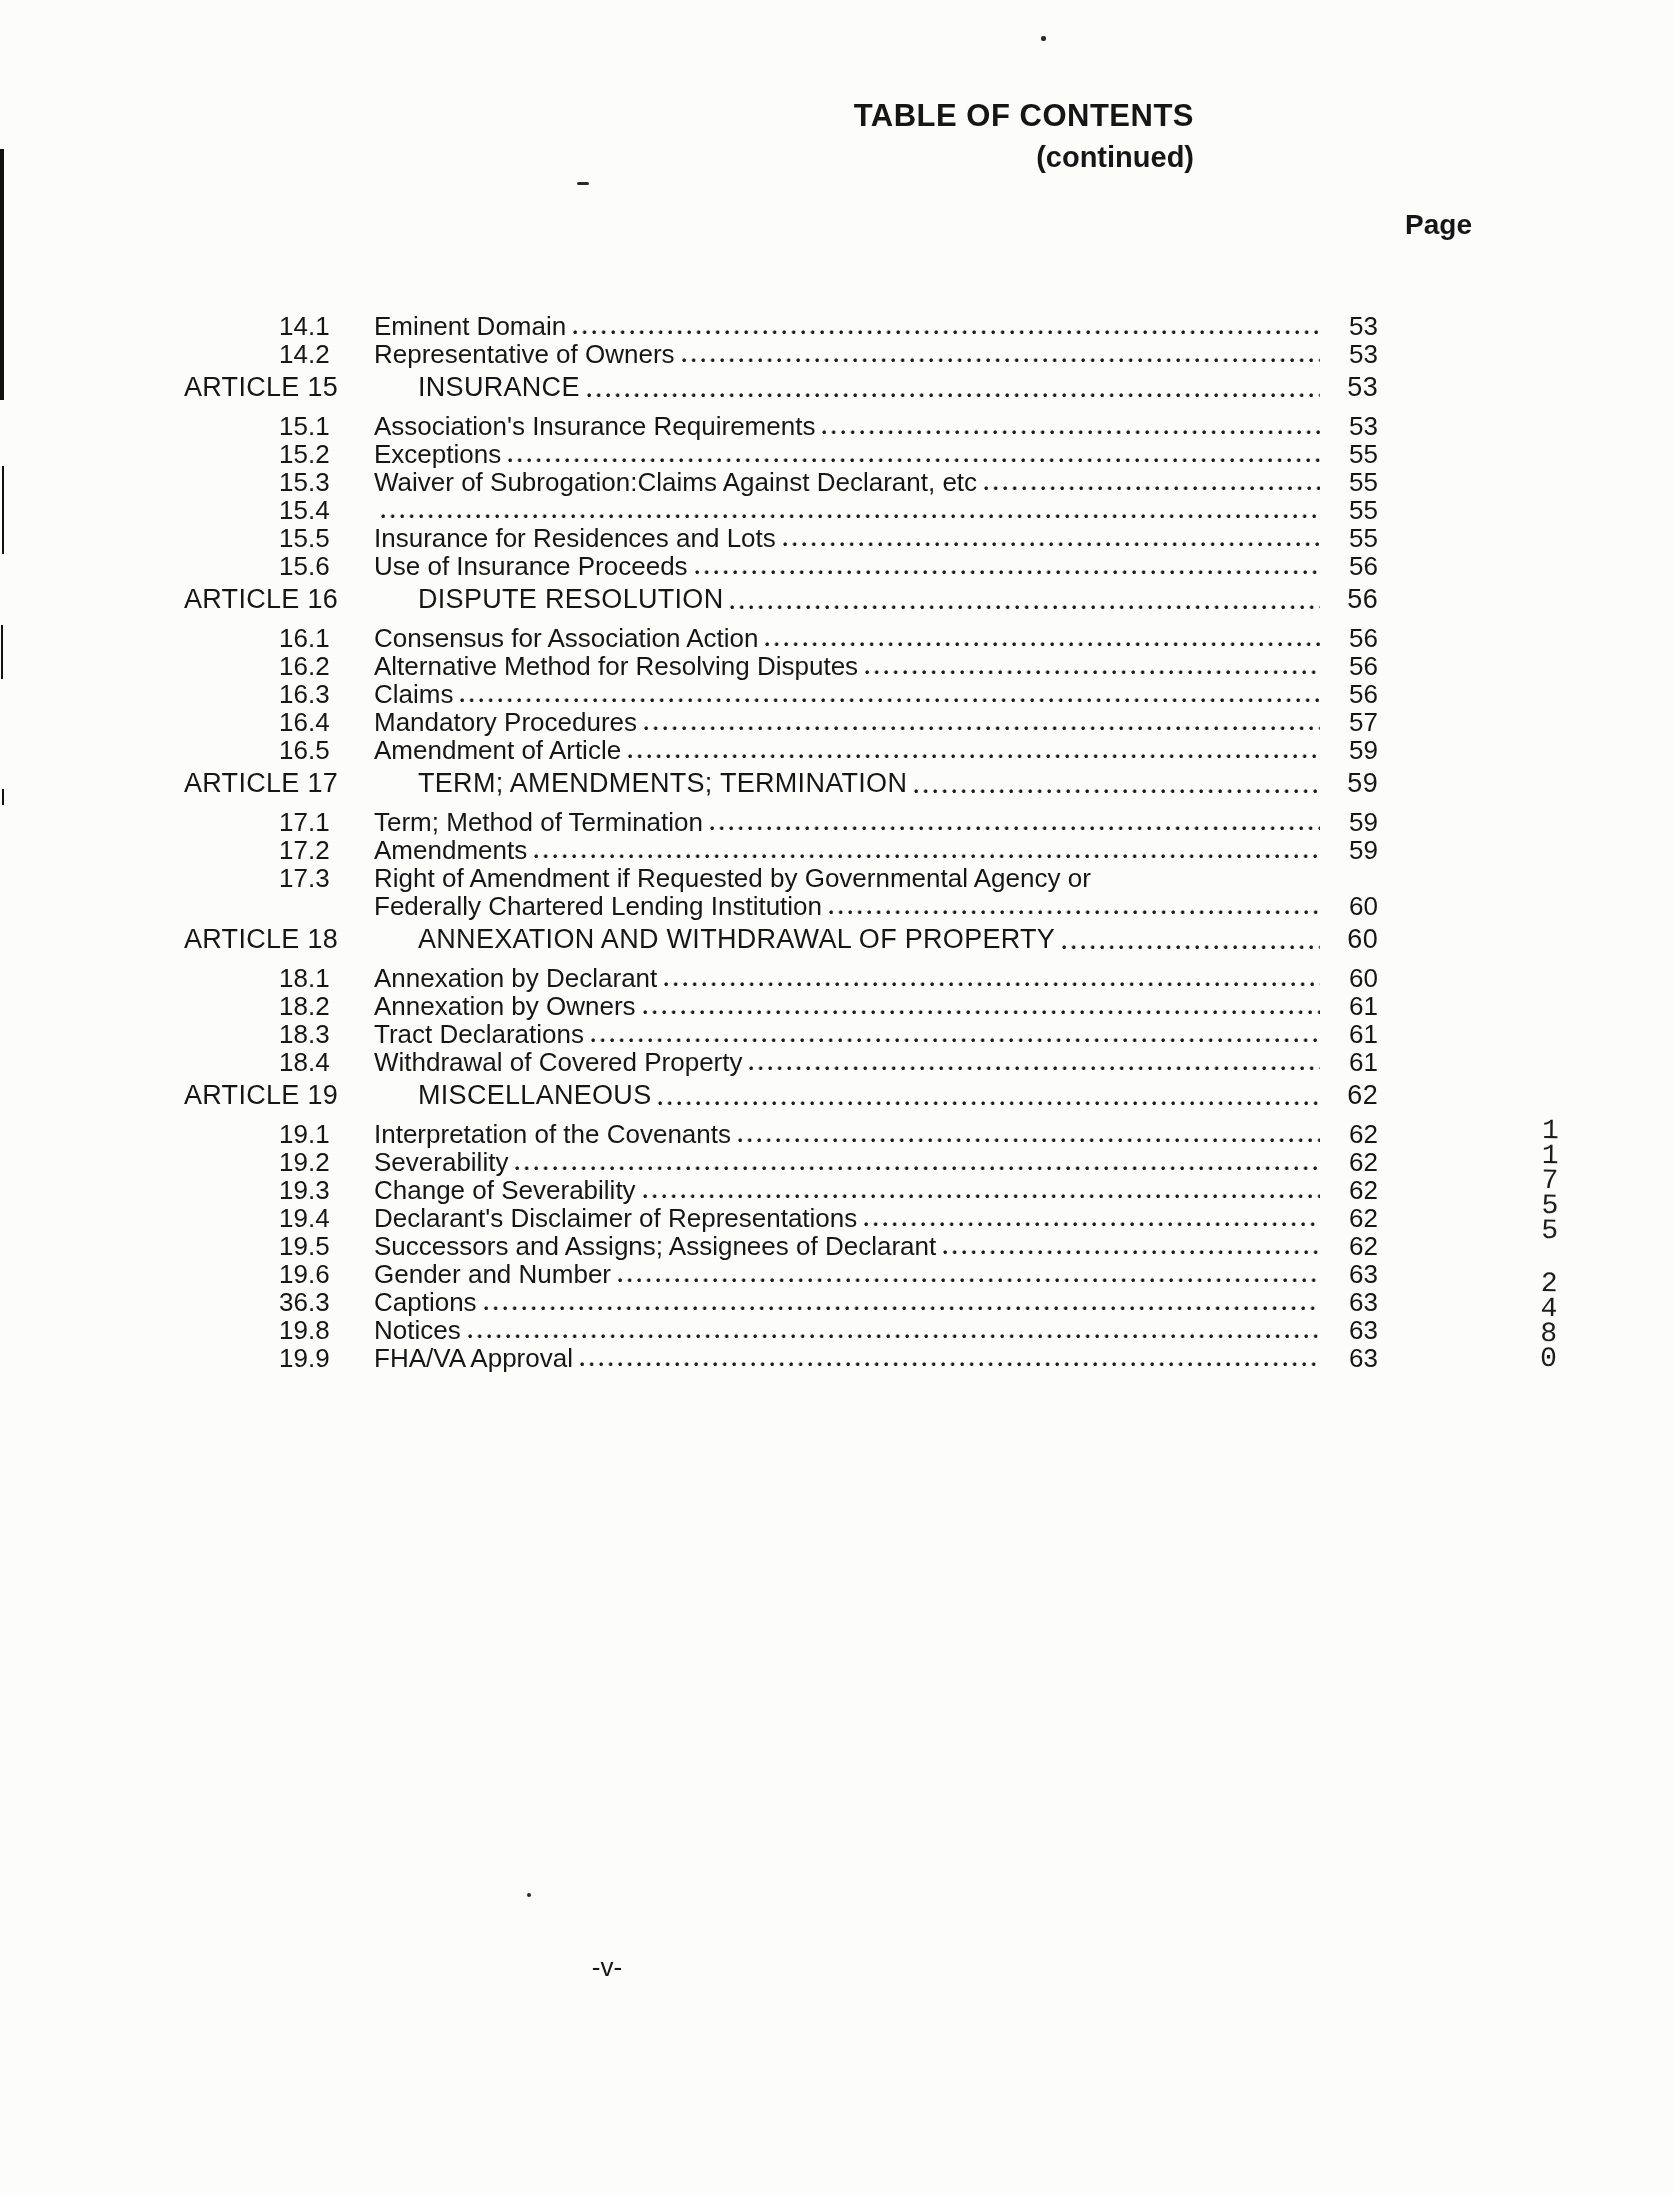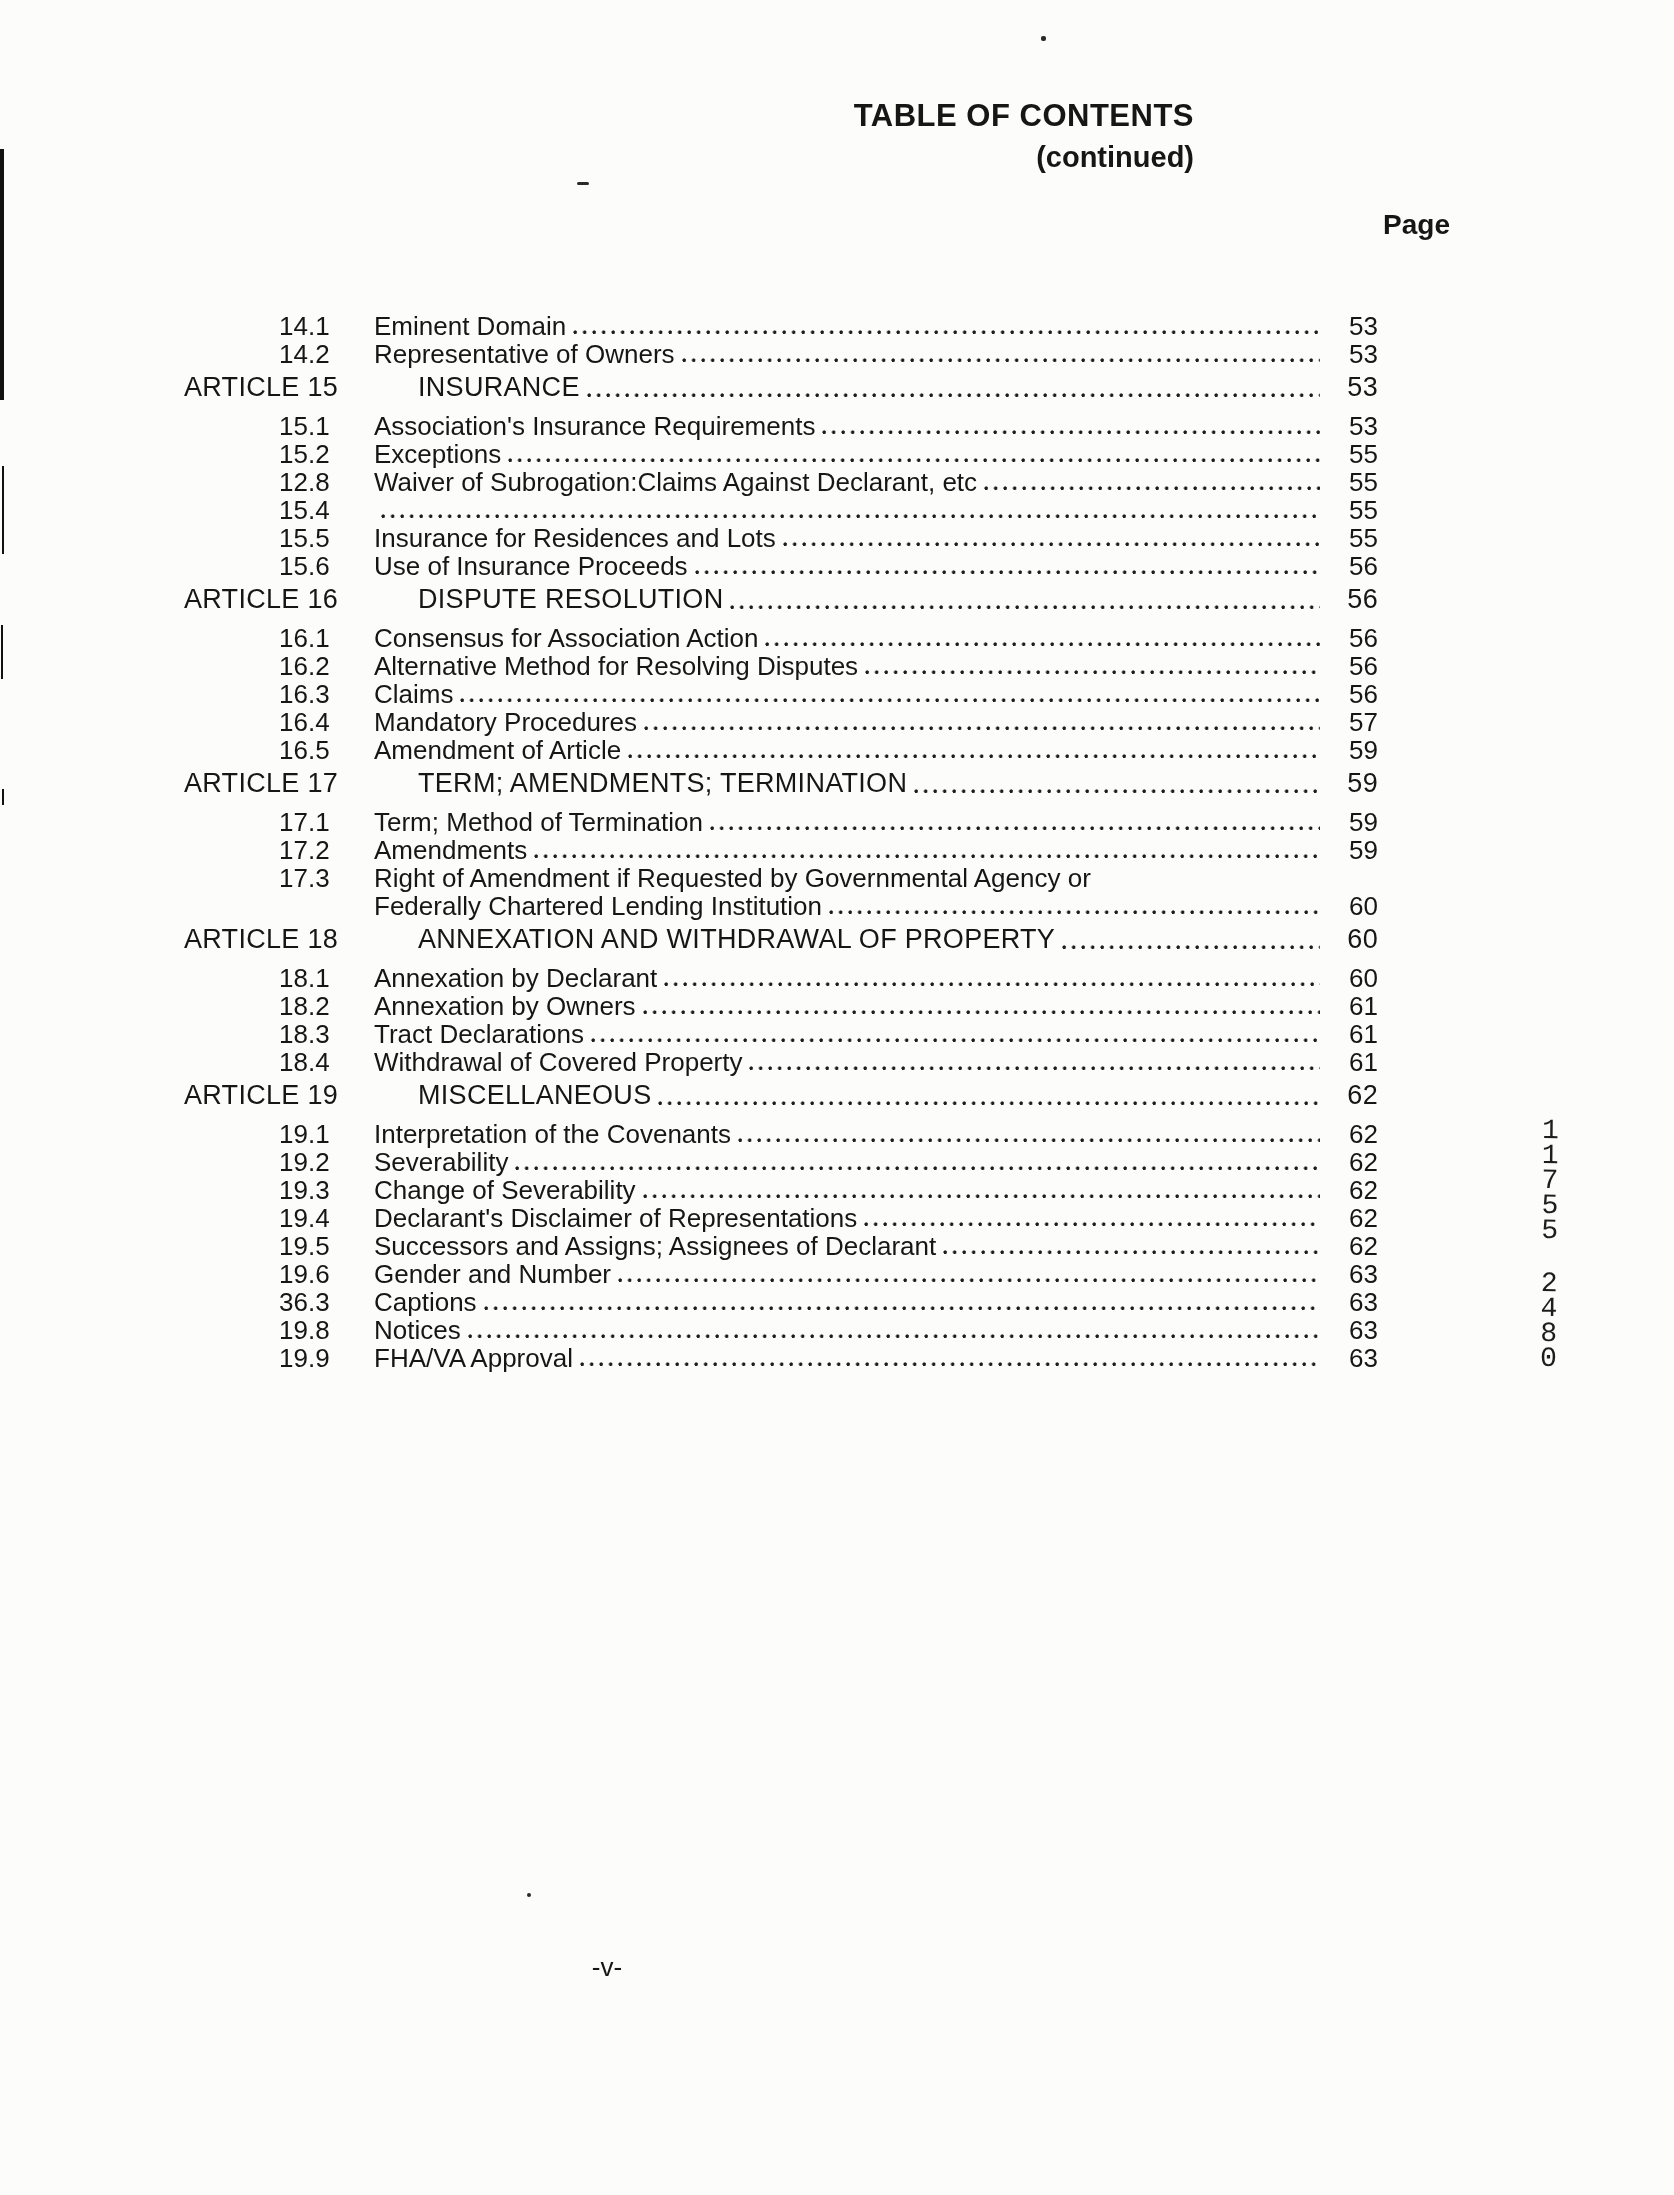--- a/index.html
+++ b/index.html
@@ -30,21 +30,21 @@
     position: absolute;
     top: 98px; left: 0;
     width: 1194px;
     text-align: right;
   }
   .doc-title    { font-size: 31px; font-weight: bold; letter-spacing: 0.5px; }
   .doc-subtitle { font-size: 29px; font-weight: bold; margin-top: 7px; }
 
   .page-col-label {
     position: absolute;
-    top: 209px; right: 225px;
+    top: 209px; right: 203px;
     font-size: 28px; font-weight: bold;
   }
 
   .toc {
     position: absolute;
     top: 312px; left: 184px;
     width: 1194px;
   }
   .row { display: flex; align-items: baseline; }
   .row.item {
@@ -139,21 +139,21 @@
         <span class="leader"></span>
         <span class="pg">53</span>
       </div>
       <div class="row item">
         <span class="num">15.2</span>
         <span class="title-text">Exceptions</span>
         <span class="leader"></span>
         <span class="pg">55</span>
       </div>
       <div class="row item">
-        <span class="num">12.8</span>
+        <span class="num">15.3</span>
         <span class="title-text">Waiver of Subrogation:Claims Against Declarant, etc</span>
         <span class="leader"></span>
         <span class="pg">55</span>
       </div>
       <div class="row item">
         <span class="num">15.4</span>
         <span class="leader"></span>
         <span class="pg">55</span>
       </div>
       <div class="row item">

